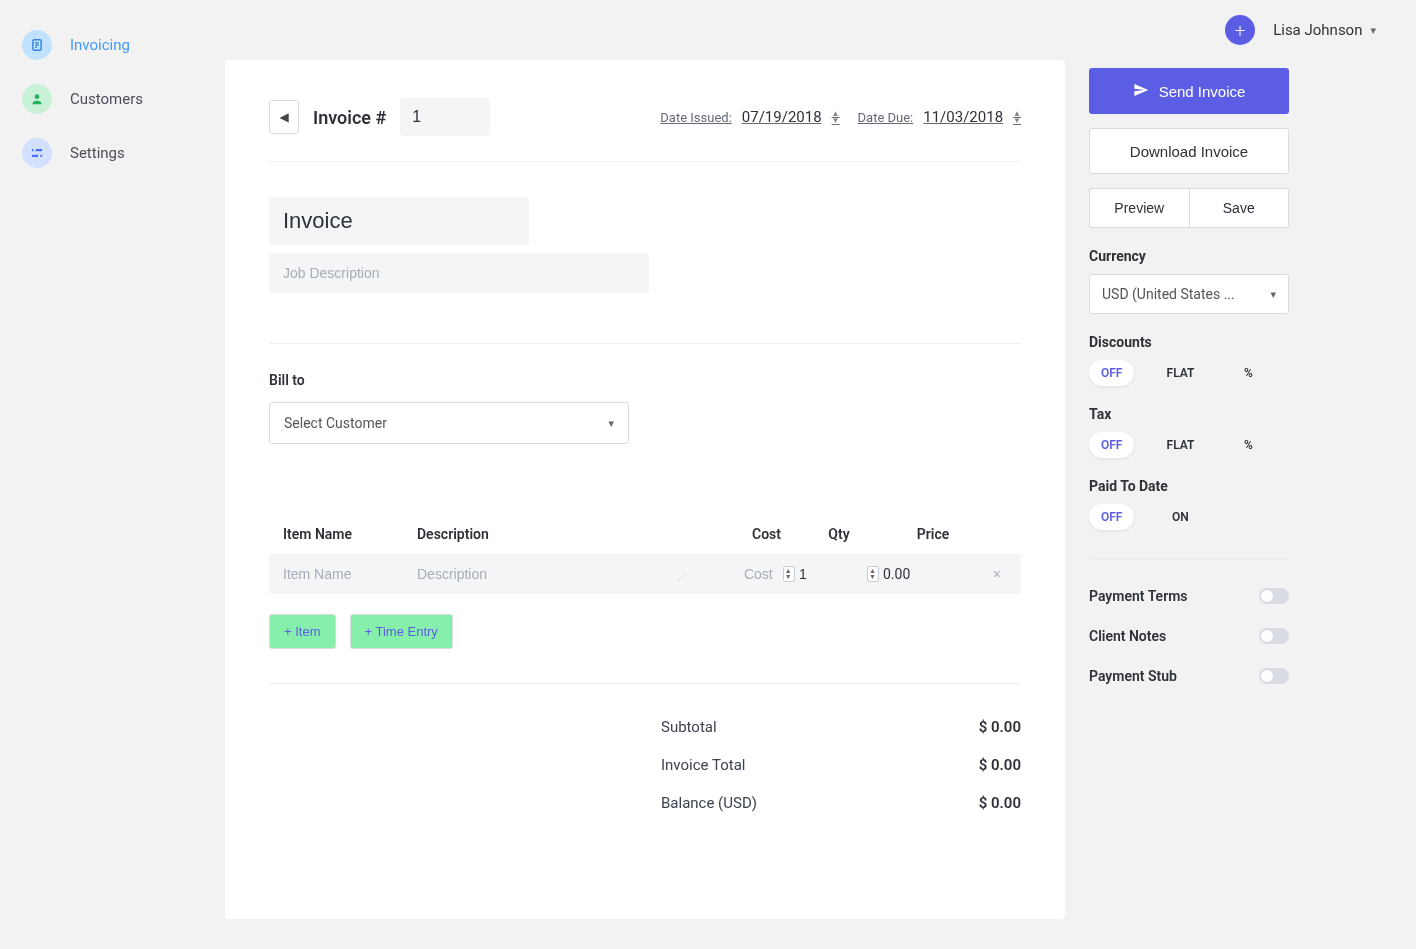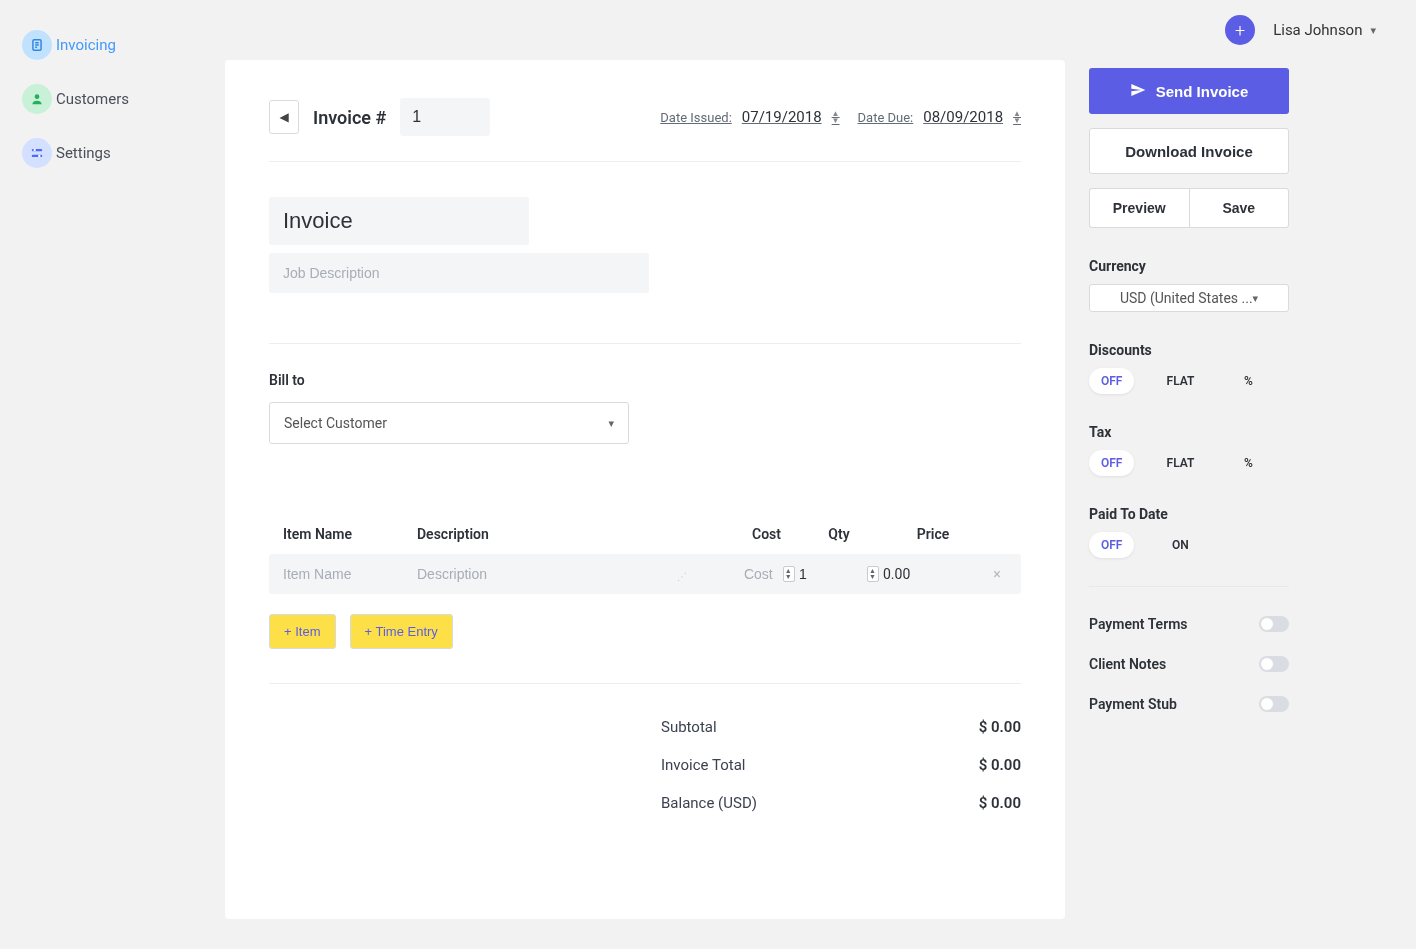--- a/index.html
+++ b/index.html
@@ -42,21 +42,21 @@
   .brand-logo::after  { width:10px; top:15px; left:-4px; }
   .brand-name {
     font-size: 20px;
     font-weight: 700;
     color: #1e2233;
   }
   .nav {}
   .nav-item {
     display:flex;
     align-items:center;
-    gap: 4px;
+    gap: 18px;
     padding: 12px 10px;
     color:#4a4f5a;
     font-size: 15px;
     cursor:pointer;
   }
   .nav-item.active { color:#4199fd; }
   .nav-icon {
     width:30px;height:30px;border-radius:50%;
     display:flex;align-items:center;justify-content:center;
     font-size:14px;
@@ -158,21 +158,21 @@
   .num-wrap { display:flex;align-items:center;gap:4px; }
   .spinner {
     width:14px;display:flex;flex-direction:column;font-size:7px;line-height:6px;color:#666;
     border:1px solid #c7cbd3;border-radius:2px;background:#fff;padding:1px;
   }
   .row-x { color:#b6bac3;cursor:pointer;font-size:14px;text-align:center; }
   .resize-handle { color:#c9cdd5;font-size:10px;text-align:right;align-self:flex-end;padding-right:4px; }
 
   .add-btns { display:flex;gap:14px;margin-top:20px;margin-bottom:34px; }
   .add-btn {
-    border:1px solid #d7dbe0;background:#fde047;border-radius:3px;
+    border:1px solid #d7dbe0;background:#86efac;border-radius:3px;
     padding:9px 14px;font-size:13px;color:#5c5de5;cursor:pointer;
   }
 
   .totals {
     border-top:1px solid #eceef1;padding-top:34px;
     display:flex;flex-direction:column;align-items:flex-end;gap:20px;
   }
   .total-row {
     display:flex;justify-content:space-between;width:360px;font-size:15px;color:#3c4250;
   }
@@ -180,34 +180,34 @@
 
   
   .rpanel {
     width:230px;
     margin-top:60px;
     padding:8px 30px 0 0;
     display:flex;flex-direction:column;gap:14px;
     font-size:14px;
   }
   .btn {
-    height:46px;border-radius:3px;font-size:15px;display:flex;align-items:center;justify-content:center;gap:10px;cursor:pointer;font-weight:bold;
+    height:46px;border-radius:3px;font-size:15px;display:flex;align-items:center;justify-content:center;gap:10px;cursor:pointer;
   }
   .btn.primary { background:#5c5de5;color:#fff;border:none; }
   .btn.secondary { background:#fff;border:1px solid #d7dbe0;color:#2d3138; }
   .btn-row { display:flex;gap:0; }
   .btn-row .btn { flex:1;font-size:14px;height:40px;text-align:center; }
   .btn-row .btn:first-child { border-radius:3px 0 0 3px;border-right:none; }
   .btn-row .btn:last-child  { border-radius:0 3px 3px 0; }
 
   .r-section { margin-top:6px; }
-  .r-heading { font-weight:700;font-size:14px;margin-bottom:10px;color:#2d3138;margin-top:10px; }
+  .r-heading { font-weight:700;font-size:14px;margin-bottom:10px;color:#2d3138; }
   .currency-sel {
-    height:28px;border:1px solid #d7dbe0;border-radius:3px;background:#fff;
-    display:flex;align-items:center;justify-content:center;padding:8px 12px;
+    height:40px;border:1px solid #d7dbe0;border-radius:3px;background:#fff;
+    display:flex;align-items:center;justify-content:space-between;padding:8px 12px;
     font-size:14px;color:#555;cursor:pointer;
   }
   .seg-btn {
     flex:1;text-align:center;font-size:12px;font-weight:600;color:#2d3138;
     padding:6px 0;cursor:pointer;
   }
   .seg-btn.off {
     background:#fff;border-radius:14px;color:#5c5de5;
     box-shadow:0 1px 3px rgba(0,0,0,0.08);
     padding:6px 12px;flex:0 0 auto;
@@ -289,21 +289,21 @@
         <div class="date-group">
           <span>Date Issued:</span>
           <span class="date-val">07/19/2018</span>
           <span class="date-step">
               <span>▲</span>
               <span>▼</span>
             </span>
         </div>
         <div class="date-group">
           <span>Date Due:</span>
-          <span class="date-val">08/09/2018</span>
+          <span class="date-val">11/03/2018</span>
           <span class="date-step">
               <span>▲</span>
               <span>▼</span>
             </span>
         </div>
       </div>
     </div>
 
     <div class="title-block">
       <input class="title-input" value="Invoice" style=""><br>

